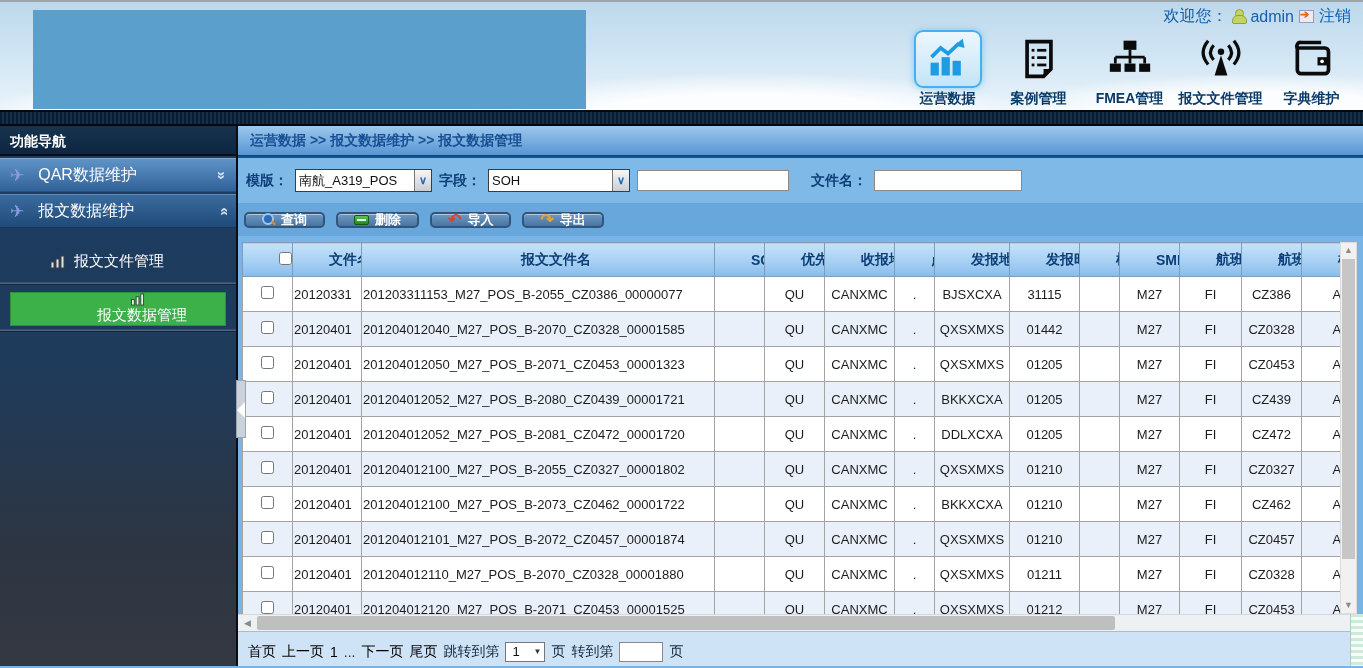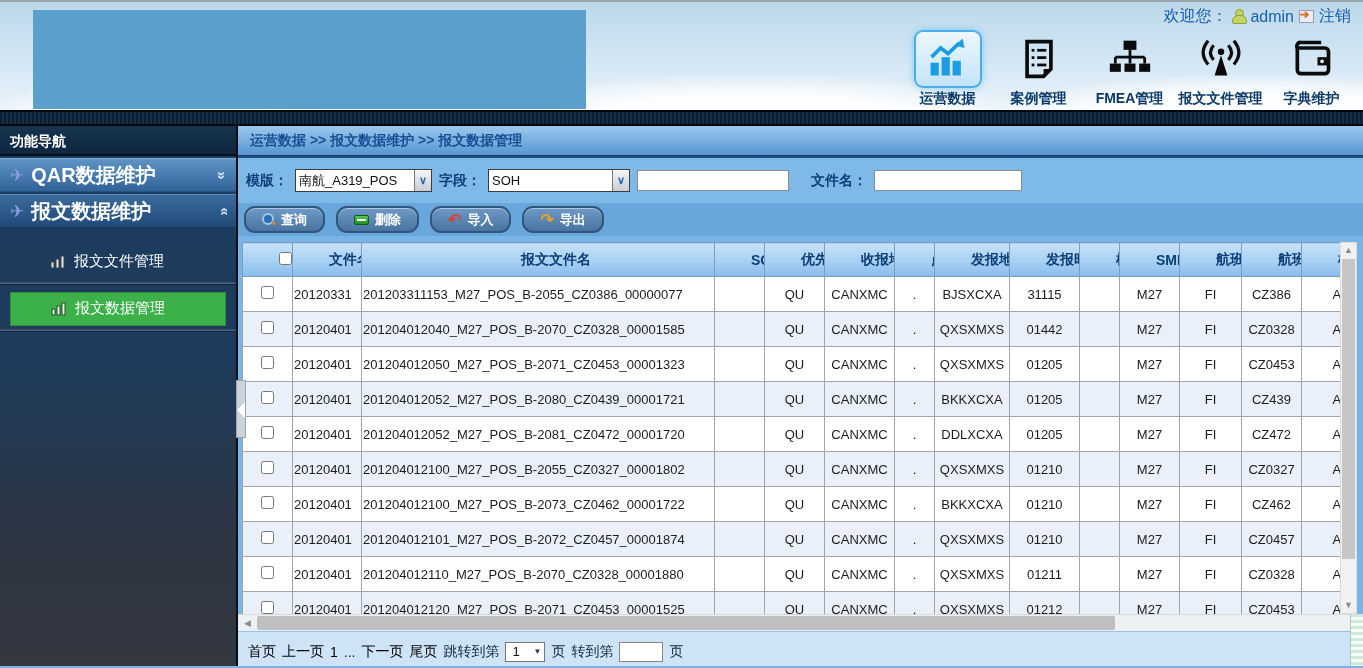--- a/index.html
+++ b/index.html
@@ -41,29 +41,29 @@
 
   
   .sidebar { width:238px; flex:0 0 238px; border-right:2px solid #0a0d12;
     background:linear-gradient(180deg,#1d3c60 0%,#1e3b5c 42%,#2d3542 78%,#343841 100%); }
   .side-title { height:30px; line-height:30px; padding-left:10px; color:#fff; font-weight:bold; font-size:14px;
     background:linear-gradient(180deg,#17344f,#0e2640); border-bottom:2px solid #06101c; }
   .side-group { height:34px; margin-top:2px; display:flex; align-items:center; padding:0 10px; cursor:pointer; }
   .side-group.g1 { background:linear-gradient(180deg,#5f93c6,#31639a); border-top:1px solid #7fa9d2; border-bottom:1px solid #24517f; }
   .side-group.g2 { background:linear-gradient(180deg,#3b6b9e,#1f4a78); border-top:1px solid #5d8cbb; border-bottom:1px solid #16395f; }
   .plane-icon { font-size:17px; color:#8b9ce0; margin-right:7px; }
-  .group-label { flex:1; color:#fff; font-weight:bold; font-size:20px; }
+  .group-label { flex:1; color:#fff; font-weight:normal; font-size:16px;margin-left:7px; }
   .chev { display:inline-block; font-size:15px; color:#d7e6f6; font-weight:bold; }
   .chev.down { transform:rotate(90deg); }
   .chev.up { transform:rotate(-90deg); }
   .submenu { padding-top:10px; }
   .sub-row { height:47px; display:flex; align-items:center;
     background:linear-gradient(180deg, rgba(255,255,255,0) 0 44px, rgba(160,175,190,.35) 45px 46px, rgba(0,0,0,.35) 46px); }
   .sub-inner { flex:1; margin:0 10px; height:34px; display:flex; align-items:center; padding-left:40px; cursor:pointer; }
-  .sub-inner.selected { background:#3cb049; border:1px solid #2e8f3a; }
+  .sub-inner.selected { background:#3cb049; border:1px solid #2e8f3a;flex-direction:column; }
   .sub-label { color:#fff; font-size:15px; margin-left:8px; }
   .mini-chart { display:inline-block; }
 
   
   .splitter { position:absolute; left:236px; top:254px; width:10px; height:58px; background:#ccd2d9;
     border:1px solid #9aa5af; z-index:40; cursor:pointer; }
   .splitter::before { content:""; position:absolute; left:0px; top:21px; border-top:8px solid transparent;
     border-bottom:8px solid transparent; border-right:8px solid #ffffff; }
 
   
@@ -78,21 +78,21 @@
   .sel-box { width:137px; height:23px; background:#fff; border:1px solid #3c3c3c; display:flex; align-items:center; cursor:pointer; }
   .sel-box.wide { width:142px; }
   .sel-text { flex:1; font-size:13px; color:#111; padding-left:3px; white-space:nowrap; overflow:hidden; }
   .sel-arrow { width:17px; height:100%; border-left:1px solid #777; background:linear-gradient(180deg,#f6f6f6,#c9ced6);
     color:#2766b0; font-size:11px; font-weight:bold; display:flex; align-items:center; justify-content:center; }
   .txt-input { width:152px; height:21px; border:1px solid #8a8a8a; background:#fff; font-size:13px; padding:0 3px; }
   .txt-input.fname { width:148px; }
   .filterbar .gap { width:8px; }
 
   .buttonbar { height:33px; background:#68a7dc; display:flex; align-items:center; gap:11px; padding-left:6px; }
-  .btn { height:27px; padding:5px 16px; border-radius:11px; border:2px solid #31567d; color:#fff; font-weight:bold; font-size:13px;
+  .btn { height:16px; padding:5px 16px; border-radius:5px; border:2px solid #31567d; color:#fff; font-weight:bold; font-size:13px;
     background:linear-gradient(180deg,#6f9ac7,#48749f); display:flex; align-items:center; gap:6px; cursor:pointer;
     box-shadow:inset 0 1px 0 rgba(255,255,255,.45); }
   .ic-search { position:relative; width:13px; height:13px; }
   .ic-search::before { content:""; position:absolute; left:0; top:0; width:8px; height:8px; border:2px solid #9ec7ee; border-radius:50%; background:#2c6cb4; }
   .ic-search::after { content:""; position:absolute; left:9px; top:9px; width:5px; height:2px; background:#d98f2a; transform:rotate(45deg); }
   .ic-delete { width:15px; height:10px; background:linear-gradient(180deg,#57c653,#1f8c22); border:1px solid #0d5c12; border-radius:2px; position:relative; }
   .ic-delete::after { content:""; position:absolute; left:2px; top:3px; right:2px; height:2px; background:#eafce9; }
   .ic-import { color:#d8442f; font-size:16px; font-weight:bold; line-height:1; }
   .ic-export { color:#e8a02a; font-size:16px; font-weight:bold; line-height:1; }
 

